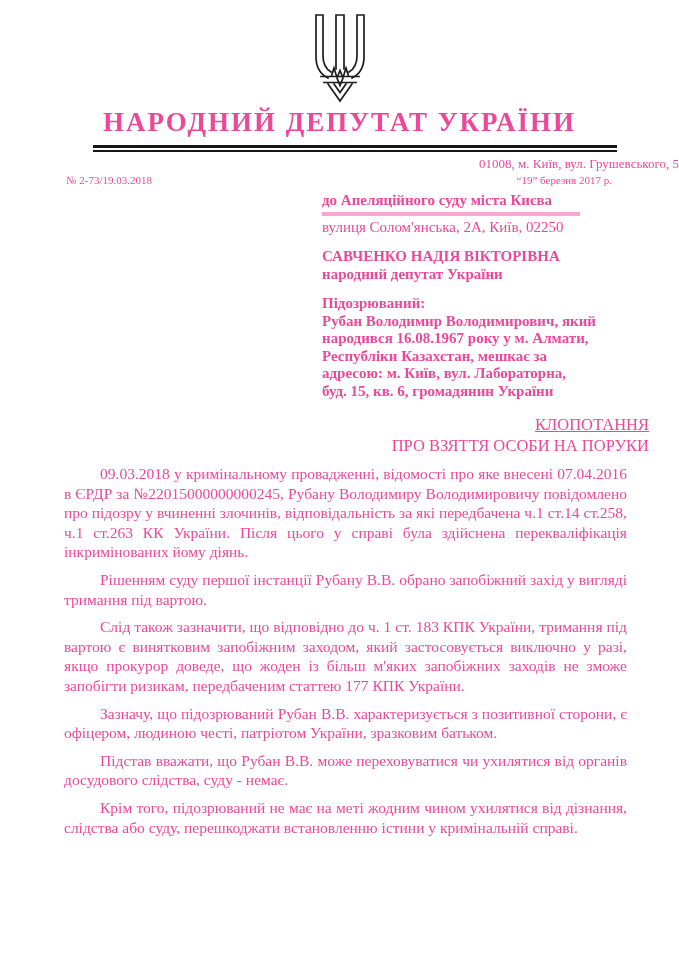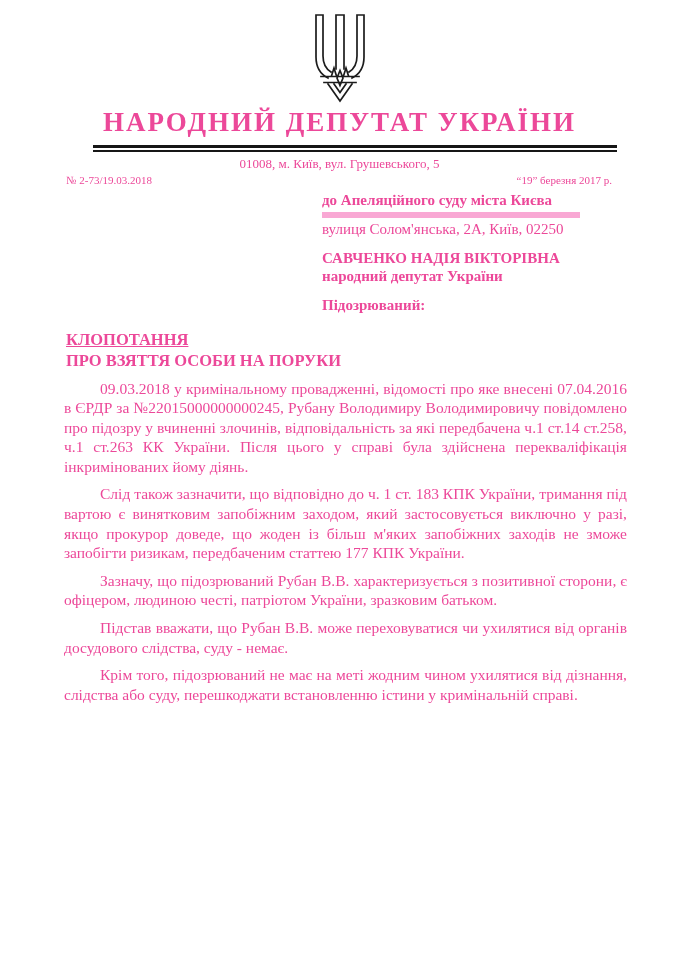--- a/index.html
+++ b/index.html
@@ -24,21 +24,21 @@
     white-space:nowrap;
   }
   .double-rule{
     margin:7px 0 0 93px;
     width:524px;
     height:2px;
     border-top:3px solid #161616;
     border-bottom:2px solid #161616;
   }
   .hq-address{
-    text-align:center;
+    text-align:right;
     font-size:13px;
     margin-top:4px;
   }
   .number-date-row{
     display:flex;
     justify-content:space-between;
     margin:2px 67px 0 66px;
     font-size:11px;
   }
   
@@ -46,31 +46,31 @@
     margin:6px 0 0 322px;
     width:300px;
     font-size:15px;
     line-height:17.5px;
   }
   .court-line{
     font-weight:bold;
     display:inline-block;
     width:258px;
     padding-bottom:2px;
-    border-bottom:6px solid #f9a8d4;
+    border-bottom:4px solid #f9a8d4;
   }
   .court-address{margin-top:3px;}
   .block-gap{height:12px;}
   .bold{font-weight:bold;}
   .suspect-details{font-weight:bold;white-space:pre-line;}
   
   .doc-title-wrap{
     margin:14px 30px 0 66px;
-    text-align:left;
-    font-weight:bold;
+    text-align:right;
+    font-weight:normal;
     font-size:16.5px;
     line-height:21px;
   }
   .doc-title-wrap .underlined{text-decoration:underline;}
   
   .body-text{
     margin:8px 52px 0 64px;
     font-size:15.5px;
     line-height:19.6px;
     text-align:justify;
@@ -115,28 +115,34 @@
     <div class="court-address">вулиця Солом'янська, 2А, Київ, 02250</div>
 
     <div class="block-gap"></div>
 
     <div class="bold">САВЧЕНКО НАДІЯ ВІКТОРІВНА</div>
     <div class="bold">народний депутат України</div>
 
     <div class="block-gap"></div>
 
     <div class="bold">Підозрюваний:</div>
+    <div class="suspect-details">Рубан Володимир Володимирович, який
+народився 16.08.1967 року у м. Алмати,
+Республіки Казахстан,  мешкає за
+адресою:  м. Київ, вул. Лабораторна,
+буд. 15, кв. 6,  громадянин України</div>
   </div>
 
   <div class="doc-title-wrap">
     <div class="underlined">КЛОПОТАННЯ</div>
     <div>ПРО ВЗЯТТЯ ОСОБИ НА ПОРУКИ</div>
   </div>
 
   <div class="body-text">
     <p>09.03.2018 у кримінальному провадженні, відомості про яке внесені 07.04.2016 в ЄРДР за №22015000000000245, Рубану Володимиру Володимировичу повідомлено про підозру у вчиненні злочинів, відповідальність за які передбачена ч.1 ст.14 ст.258, ч.1 ст.263 КК України. Після цього  у справі була здійснена перекваліфікація інкримінованих йому діянь.</p>
+    <p>Рішенням суду першої інстанції Рубану В.В. обрано запобіжний захід у вигляді тримання під вартою.</p>
     <p>Слід також зазначити, що відповідно до ч. 1 ст. 183 КПК України, тримання під вартою є винятковим запобіжним заходом, який застосовується виключно у разі, якщо прокурор доведе, що жоден із більш м'яких запобіжних заходів не зможе запобігти ризикам, передбаченим статтею 177 КПК України.</p>
     <p>Зазначу, що підозрюваний Рубан В.В. характеризується з позитивної сторони, є офіцером, людиною честі, патріотом України, зразковим батьком.</p>
     <p>Підстав вважати, що Рубан В.В. може переховуватися чи ухилятися від органів досудового слідства, суду - немає.</p>
     <p>Крім того, підозрюваний не має на меті жодним чином ухилятися від дізнання, слідства або суду, перешкоджати встановленню істини у кримінальній справі.</p>
   </div>
 
 </div>
 
 </body></html>

